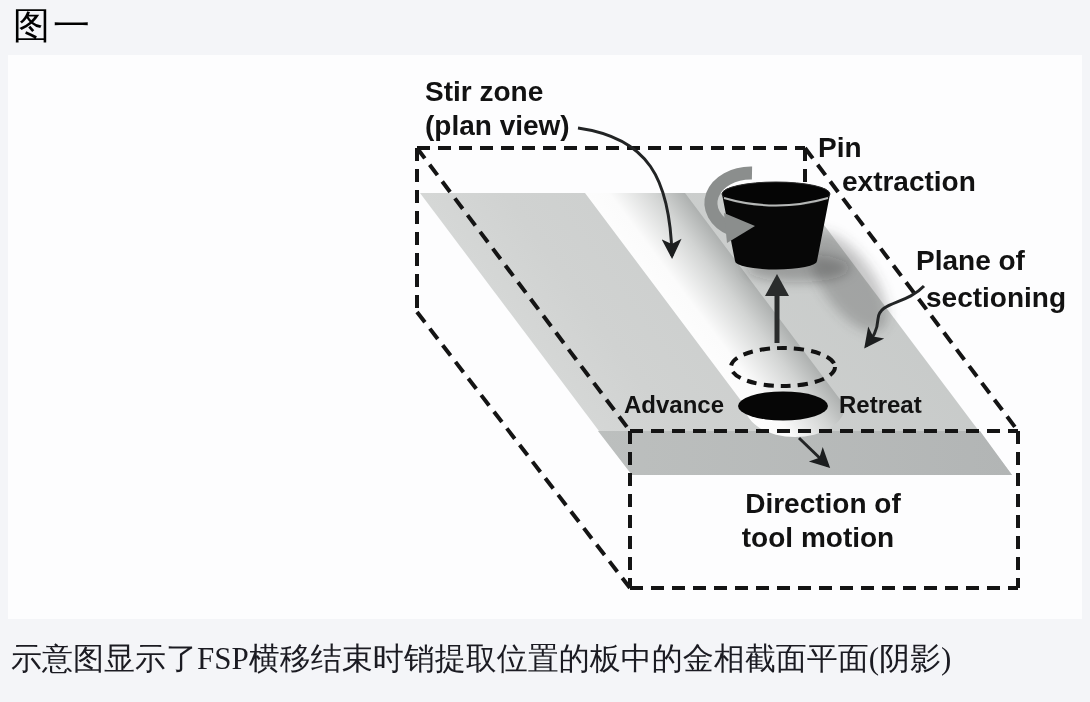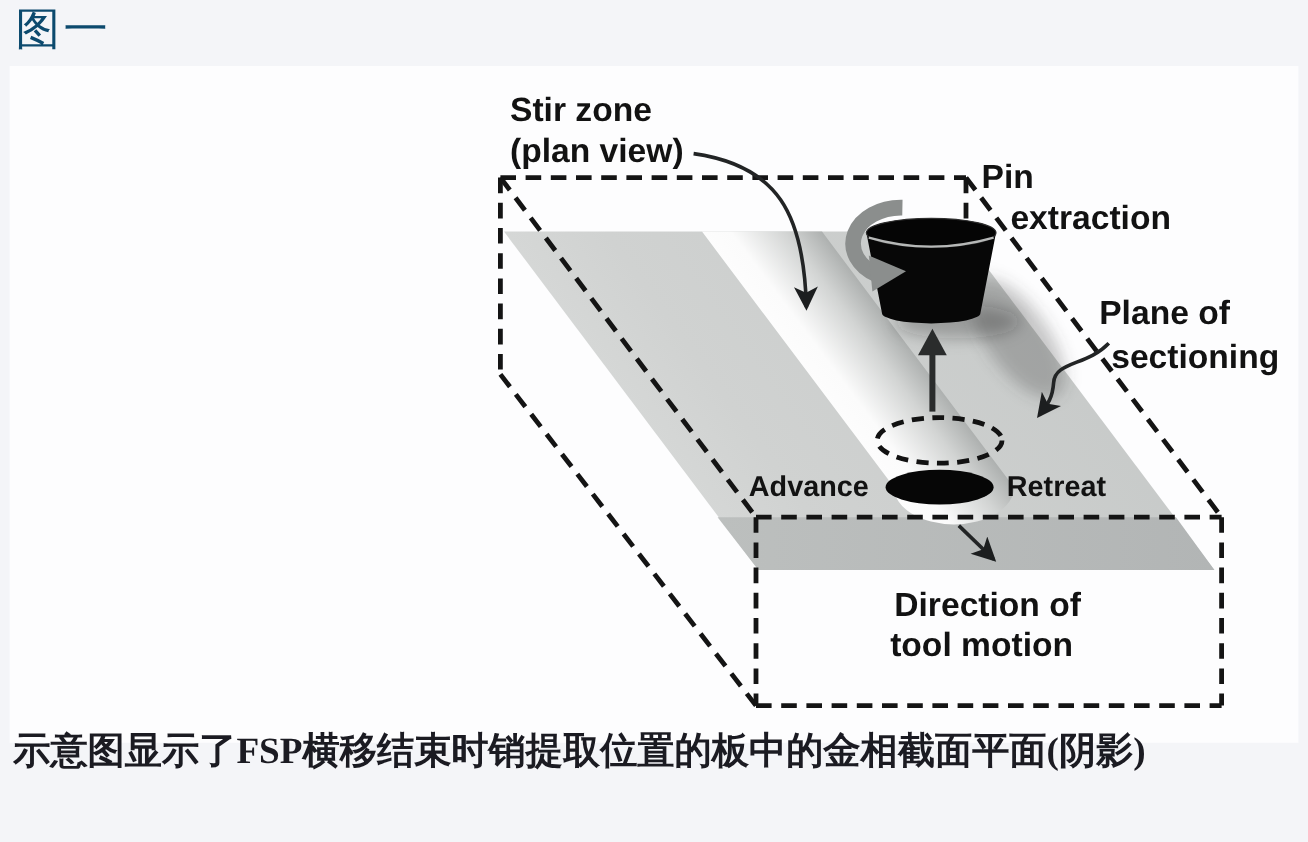--- a/index.html
+++ b/index.html
@@ -8,26 +8,26 @@
     background:#f4f5f8;
     font-family:"Liberation Sans",sans-serif;
   }
   .panel{
     position:absolute;left:8px;top:55px;width:1074px;height:564px;
     background:#fdfdfe;
   }
   .figure-title{
     position:absolute;left:13px;top:6px;
     font-family:"Liberation Serif","DejaVu Serif",serif;
-    font-size:37px;color:#0c4a6e;letter-spacing:3px;line-height:1.1;
+    font-size:37px;color:#000000;letter-spacing:3px;line-height:1.1;
   }
   .caption{
-    position:absolute;left:11px;top:605px;width:1070px;
+    position:absolute;left:11px;top:638px;width:1070px;
     font-family:"Liberation Serif","DejaVu Serif",serif;
-    font-size:31px;color:#1b1b22;white-space:nowrap;font-weight:bold;
+    font-size:31px;color:#1b1b22;white-space:nowrap;
   }
   svg{position:absolute;left:0;top:0;}
   .lbl{
     font-family:"Liberation Sans",sans-serif;
     font-weight:bold;fill:#121212;
   }
   .lbl-lg{font-size:28px;}
   .lbl-sm{font-size:24px;}
   .dash-line{fill:none;stroke:#141414;stroke-width:4;stroke-dasharray:13 8;}
   .thin-arrow{fill:none;stroke:#222425;stroke-width:3;}

